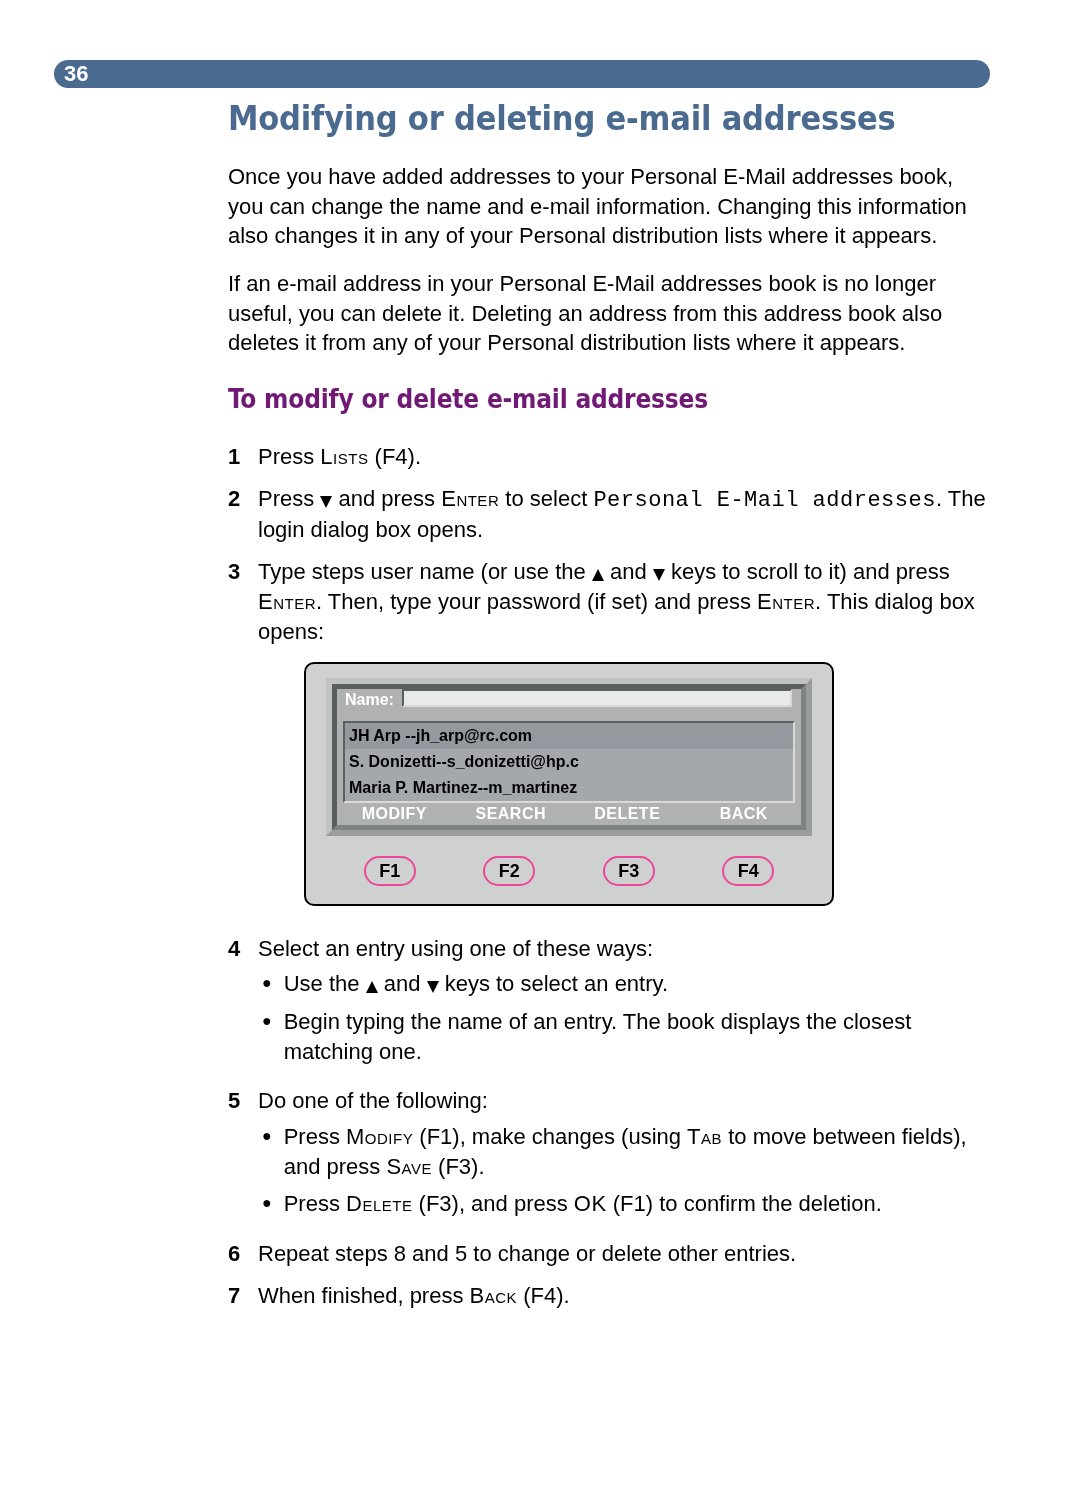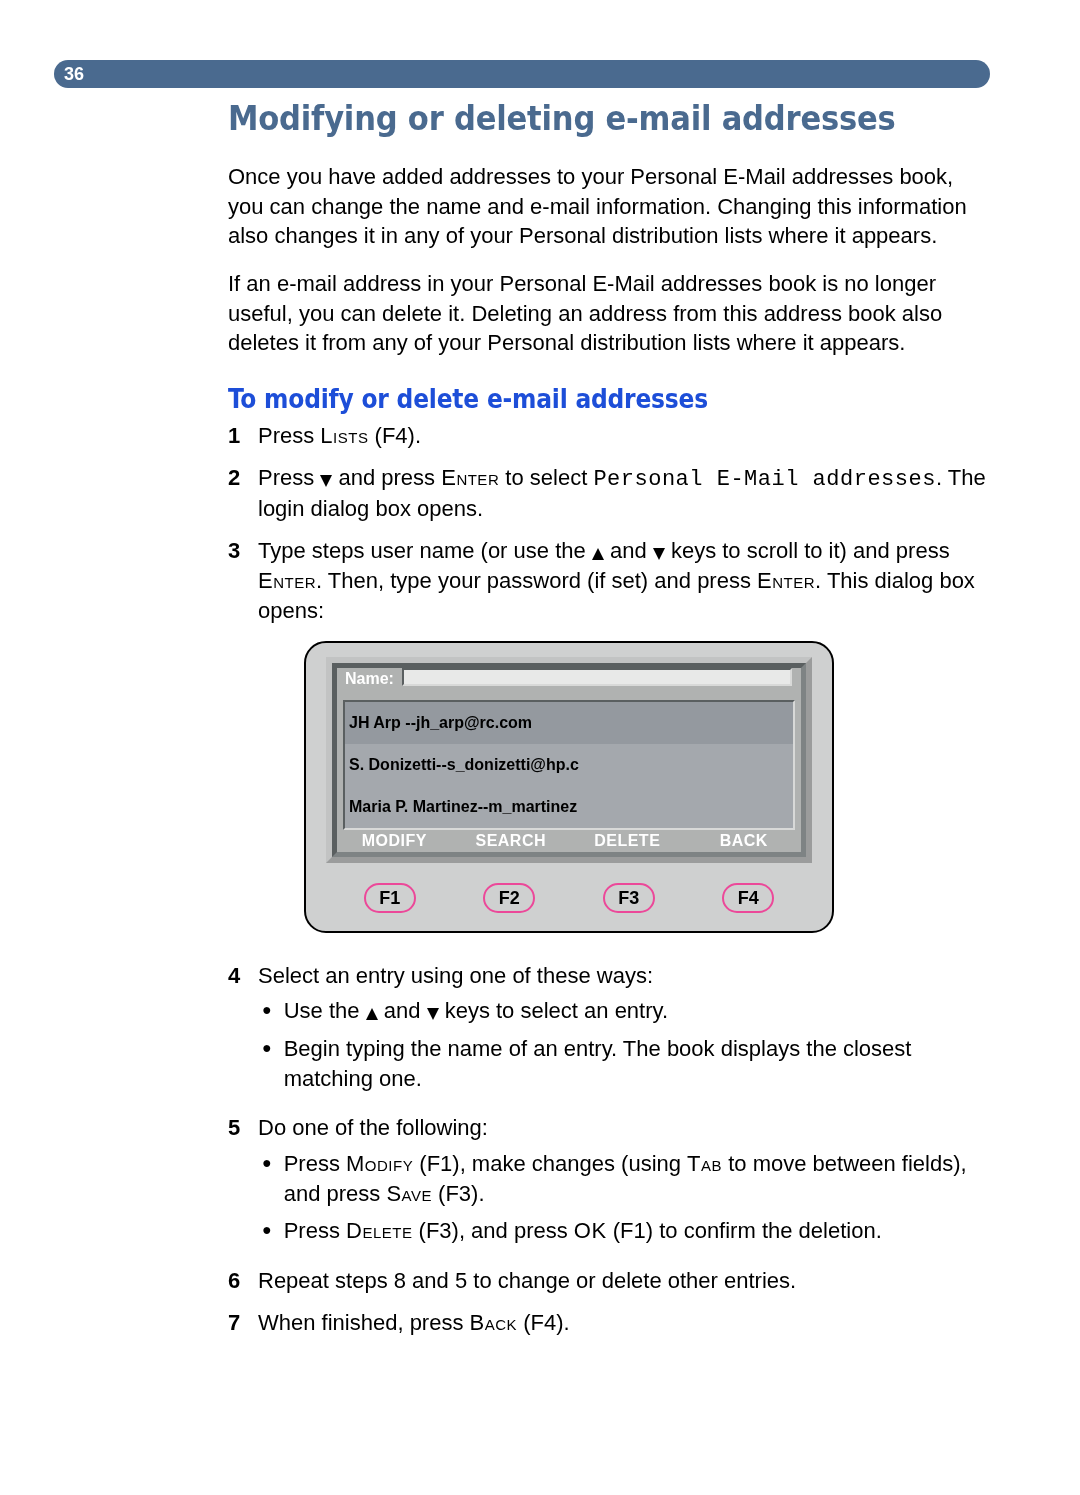--- a/index.html
+++ b/index.html
@@ -17,38 +17,38 @@
     position: absolute;
     left: 54px; right: 90px; top: 60px;
     height: 28px;
     background: #4a6a8f;
     border-radius: 14px;
   }
   .page-number {
     position: absolute;
     left: 10px; top: 0;
     height: 28px; line-height: 28px;
-    color: #fff; font-weight: bold; font-size: 18px;
+    color: #fff; font-weight: bold; font-size: 22px;
     font-family: Arial, sans-serif;
   }
   .content { position: absolute; left: 228px; top: 96px; right: 90px; }
   h1 {
     font-family: "DejaVu Sans Condensed", "Trebuchet MS", Arial, sans-serif;
     font-weight: bold;
     font-size: 34px;
     color: #4a6a8f;
     margin: 0 0 20px 0;
     letter-spacing: -0.2px;
   }
   h2 {
     font-family: "DejaVu Sans Condensed", "Trebuchet MS", Arial, sans-serif;
     font-weight: bold;
     font-size: 26px;
-    color: #1d4ed8;
-    margin: 24px 0 4px 0;
+    color: #701a75;
+    margin: 24px 0 25px 0;
     letter-spacing: -0.2px;
   }
   p { margin: 0 0 18px 0; }
   .steps { list-style: none; padding: 0; margin: 0; }
   .steps > li { display: flex; margin-bottom: 12px; }
   .steps > li > .num { width: 30px; flex: 0 0 30px; font-weight: bold; }
   .steps > li > .body { flex: 1; }
   .bullets { list-style: none; padding: 0; margin: 6px 0 0 0; }
   .bullets > li { display: flex; margin-bottom: 8px; }
   .bullets > li::before { content: "●"; font-size: 16px; margin-right: 12px; margin-left: 4px; line-height: 28px;}
@@ -59,21 +59,21 @@
     width: 0; height: 0;
     border-left: 6px solid transparent;
     border-right: 6px solid transparent;
   }
   .arrow-down { border-top: 12px solid #000; border-bottom: none; }
   .arrow-up   { border-bottom: 12px solid #000; border-top: none; }
   
   .figure { margin: 16px 0 16px 46px; }
   .device {
     width: 530px; background: #cfd0d0;
-    border: 2px solid #000; border-radius: 22px;
+    border: 2px solid #000; border-radius: 10px;
     padding-top: 10px;
     font-family: Arial, sans-serif;
   }
   .screen-outer {
     margin: 4px 20px 0 20px;
     border: 6px solid #c2c3c3;
     border-right-color:#9b9c9c; border-bottom-color:#9b9c9c;
     background: #b8bab9;
   }
   .screen-inner {
@@ -95,21 +95,21 @@
     border-right-color:#d8d9d8; border-bottom-color:#d8d9d8;
     vertical-align: top;
   }
   .listbox {
     margin: 2px 6px 0 6px;
     background: #a4a8ad;
     border:2px solid #5a5f60;
     border-right-color:#d8d9d8; border-bottom-color:#d8d9d8;
     color:#000; font-weight:bold; font-size:16px;
   }
-  .listbox .row { padding: 12px 4px; line-height: 18px; white-space: nowrap; overflow:hidden;}
+  .listbox .row { padding: 4px 4px; line-height: 18px; white-space: nowrap; overflow:hidden;}
   .listbox .row:first-child { background:#94999f; }
   .softkeys {
     display:flex; color:#fff; font-weight:bold; font-size:16px;
     padding: 0;
   }
   .softkeys span { flex:1; text-align:center; border-right:2px solid #b0b2b1; padding:0px 0; letter-spacing:0.5px;}
   .softkeys span:last-child { border-right:none; }
   .fkeys { display:flex; justify-content: space-around; padding: 20px 24px 18px 24px; }
   .fkey {
     width: 52px; height:30px; border:2px solid #ec4899; border-radius: 16px;

